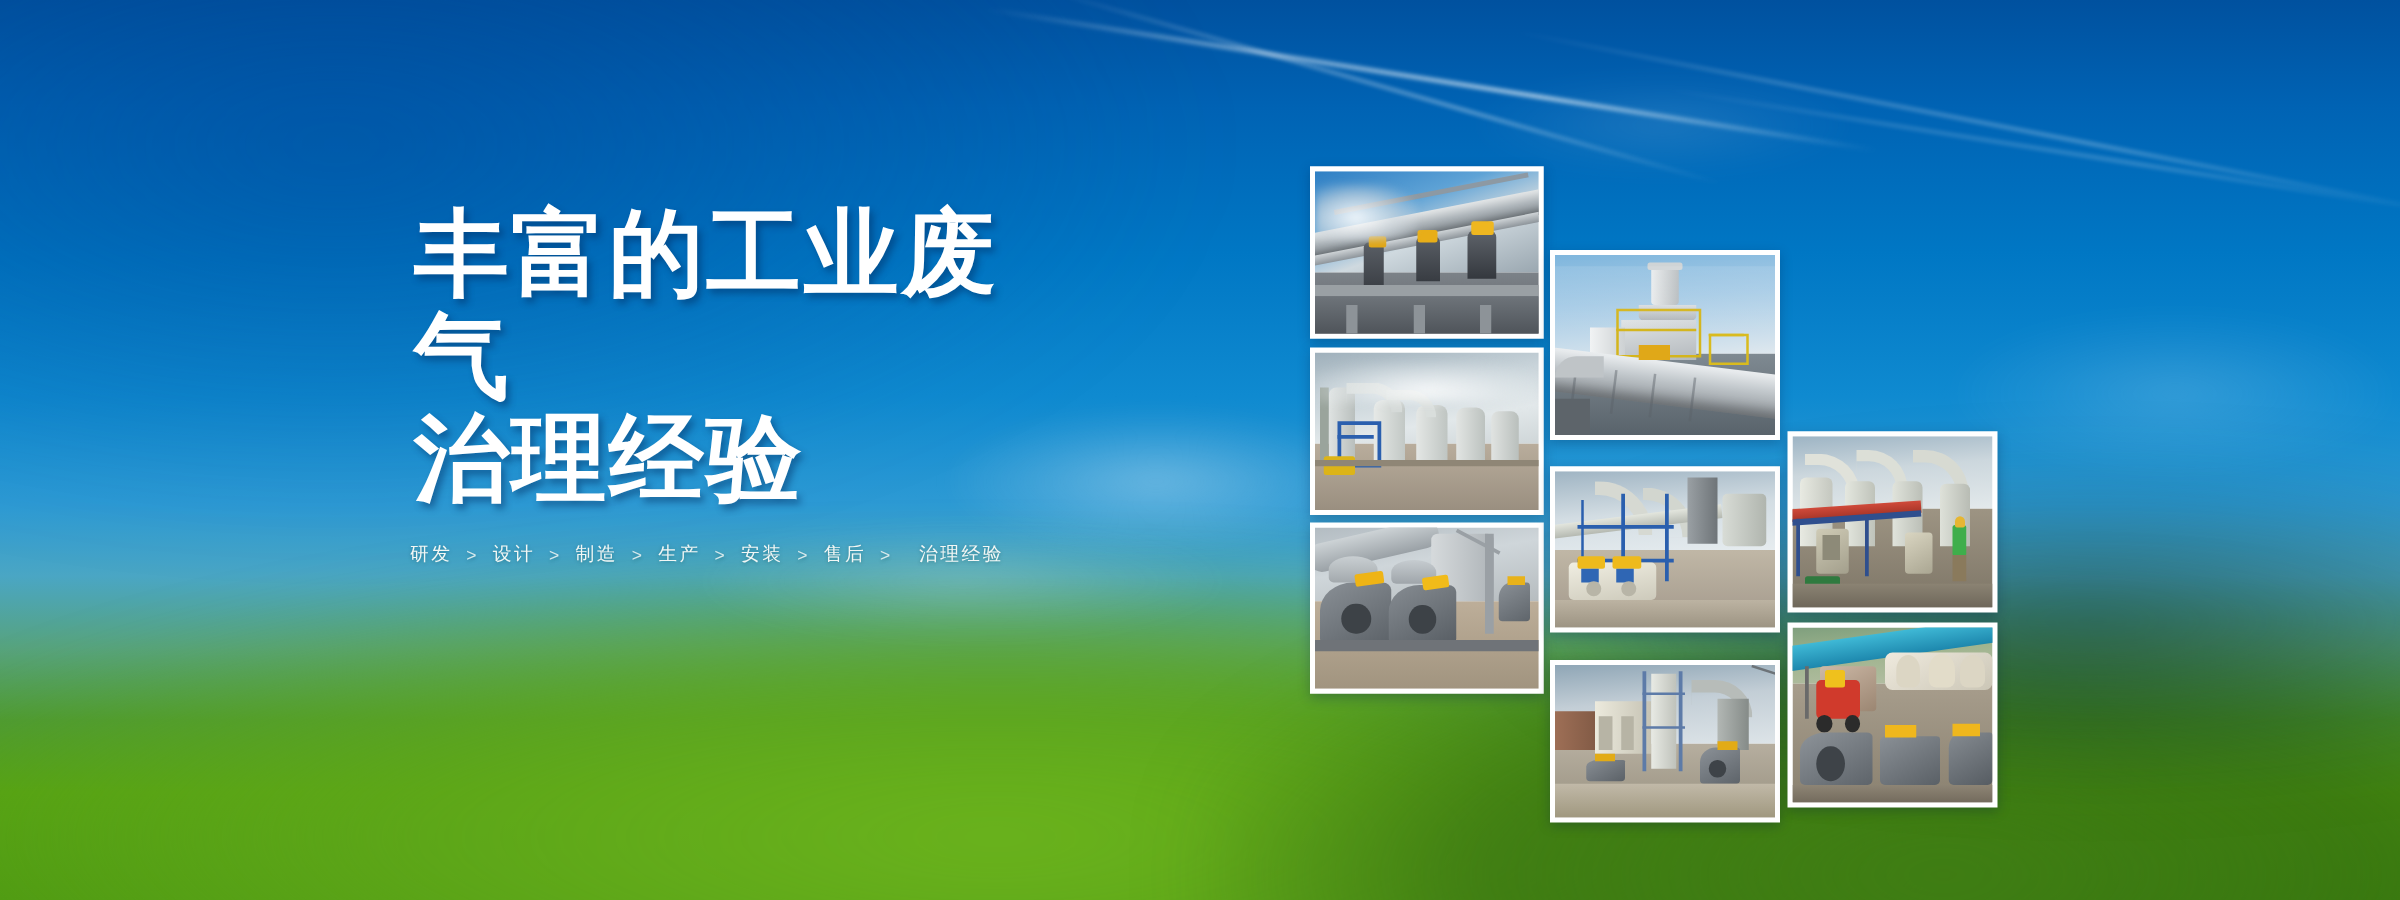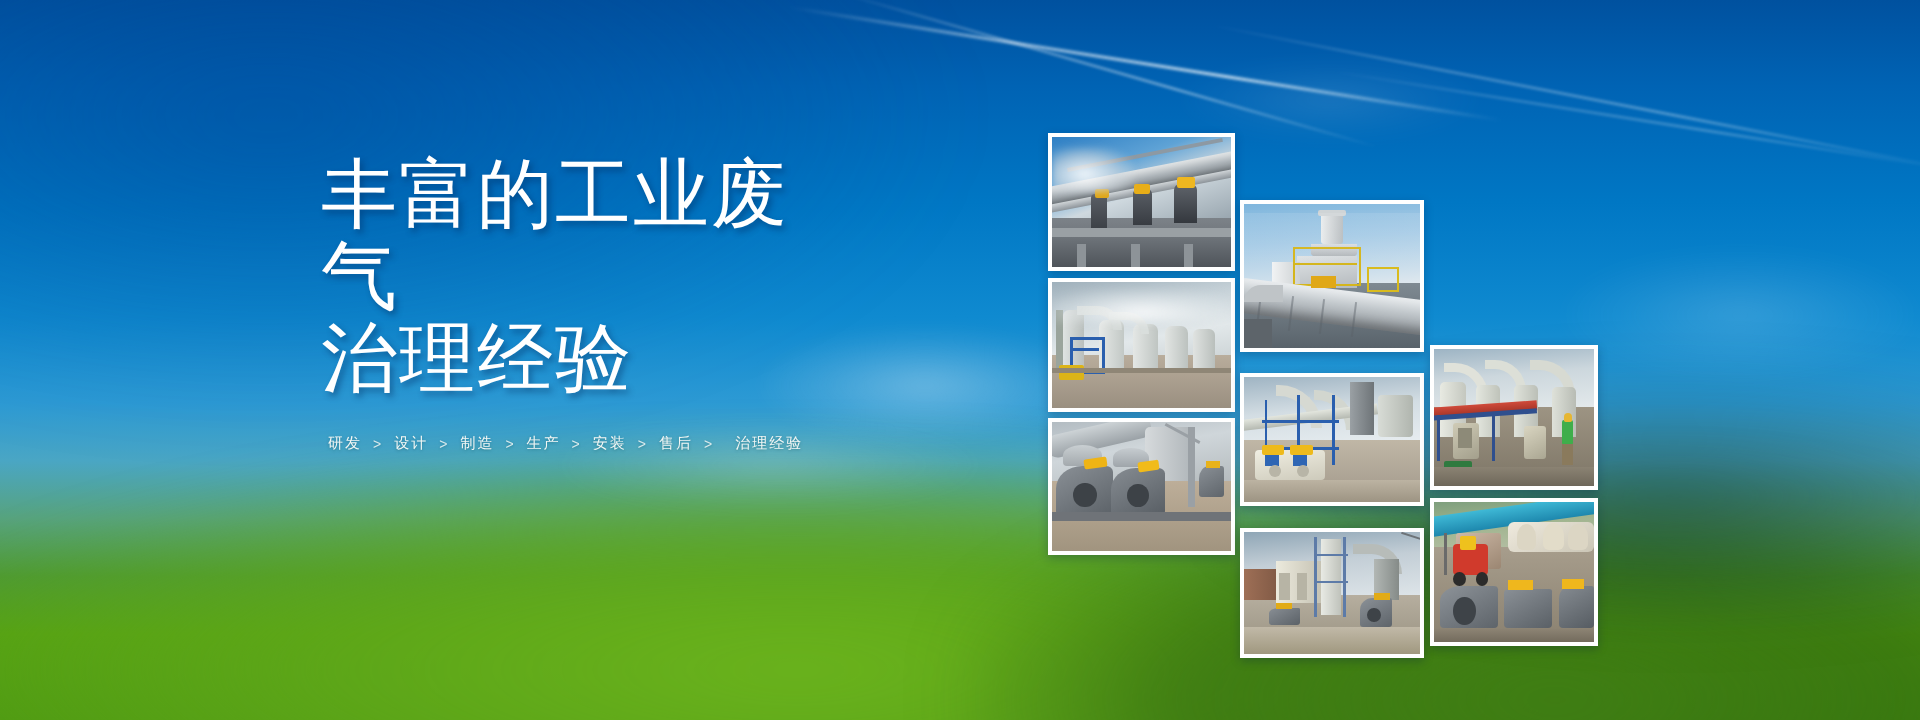--- a/index.html
+++ b/index.html
@@ -59,22 +59,22 @@
             background:linear-gradient(to right, rgba(255,255,255,0) 0%, rgba(255,255,255,.55) 30%, rgba(255,255,255,.75) 62%, rgba(255,255,255,0) 100%);
             filter:blur(1.6px);transform-origin:left center;}
   #contrail-1{left:790px;top:6px;width:720px;transform:rotate(9deg);}
   #contrail-2{left:840px;top:-8px;width:560px;transform:rotate(16deg);height:2px;opacity:.75;}
   #contrail-3{left:1210px;top:24px;width:760px;transform:rotate(11deg);height:2px;opacity:.6;}
   #contrail-4{left:1330px;top:70px;width:620px;transform:rotate(9deg);height:2px;opacity:.45;}
 
   
   #copy{position:absolute;left:318px;top:150px;width:520px;}
   #headline{
-    color:#fff;font-weight:normal;font-size:76px;line-height:1.08;
-    letter-spacing:2px;margin:3px;
+    color:#fff;font-weight:bold;font-size:76px;line-height:1.08;
+    letter-spacing:2px;margin:13px;
     text-shadow:3px 4px 6px rgba(0,40,90,.45);
     white-space:pre-line;
   }
   #subtitle{
     margin:0;color:#ffffff;font-size:33px;letter-spacing:1px;
     font-weight:400;text-shadow:1px 2px 4px rgba(0,50,90,.30);
     position:absolute;left:8px;top:228px;white-space:nowrap;
   }
   #process{
     position:absolute;left:10px;top:284px;display:flex;align-items:center;

